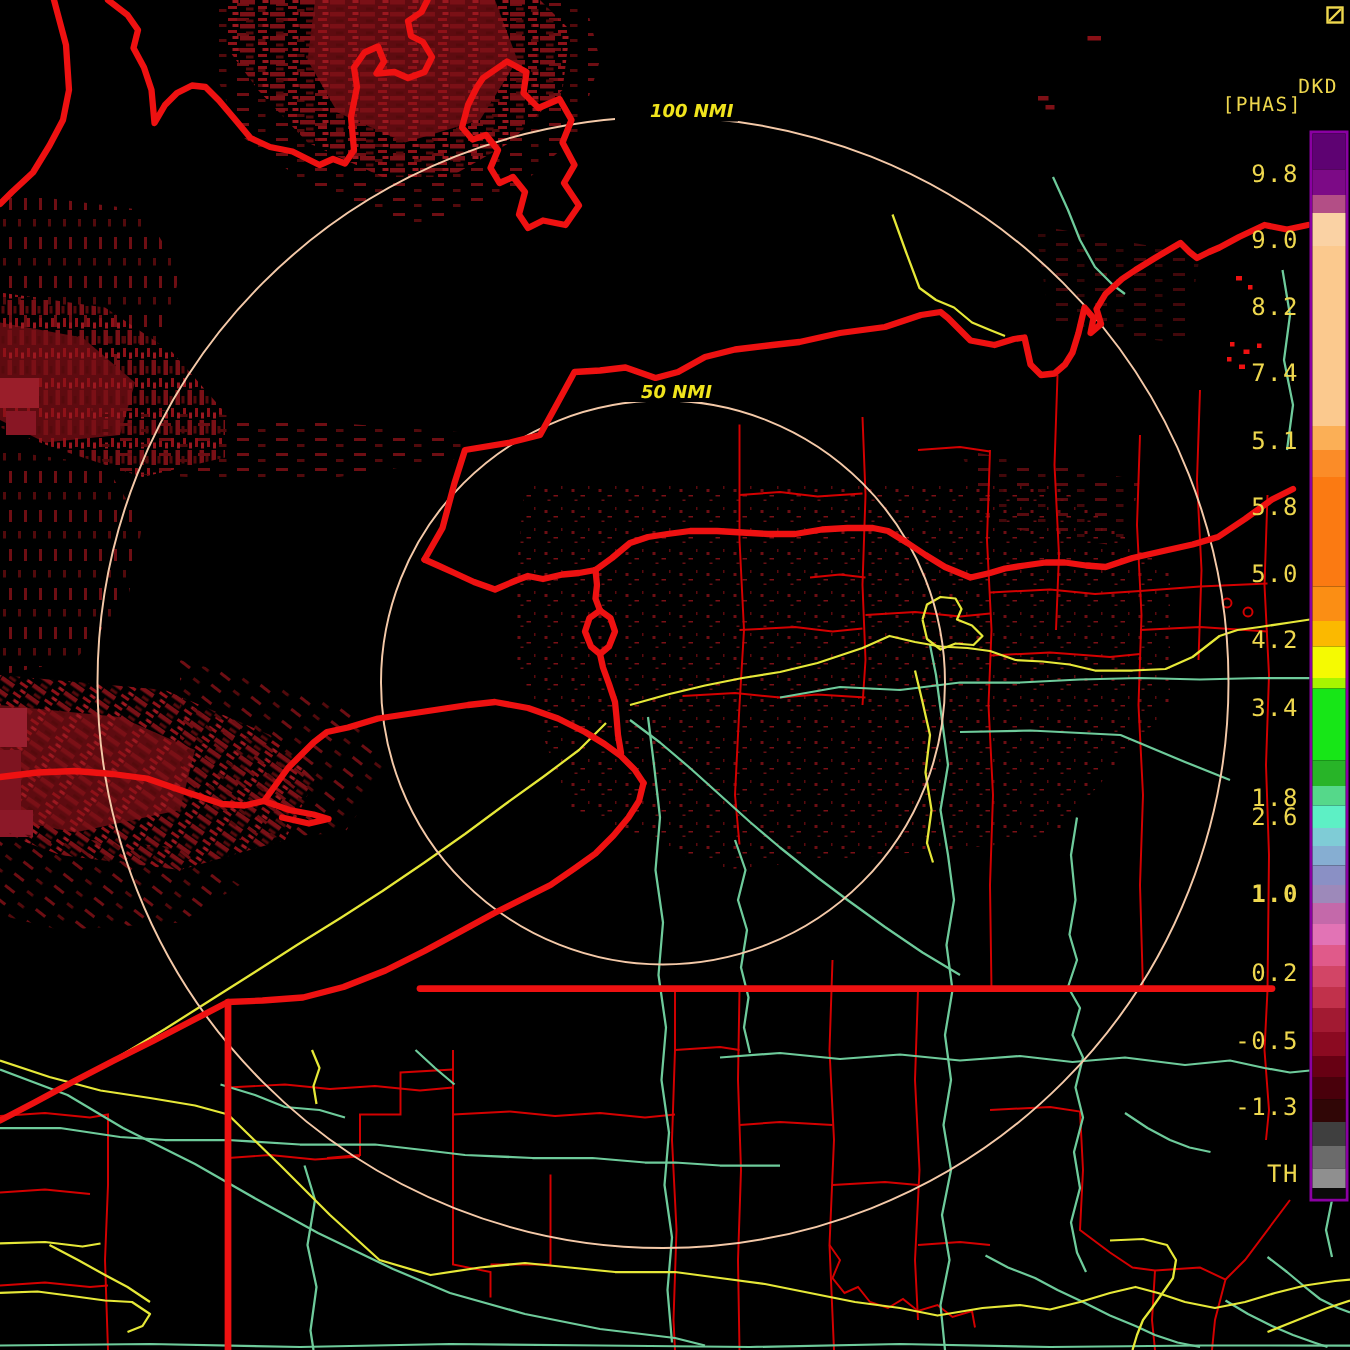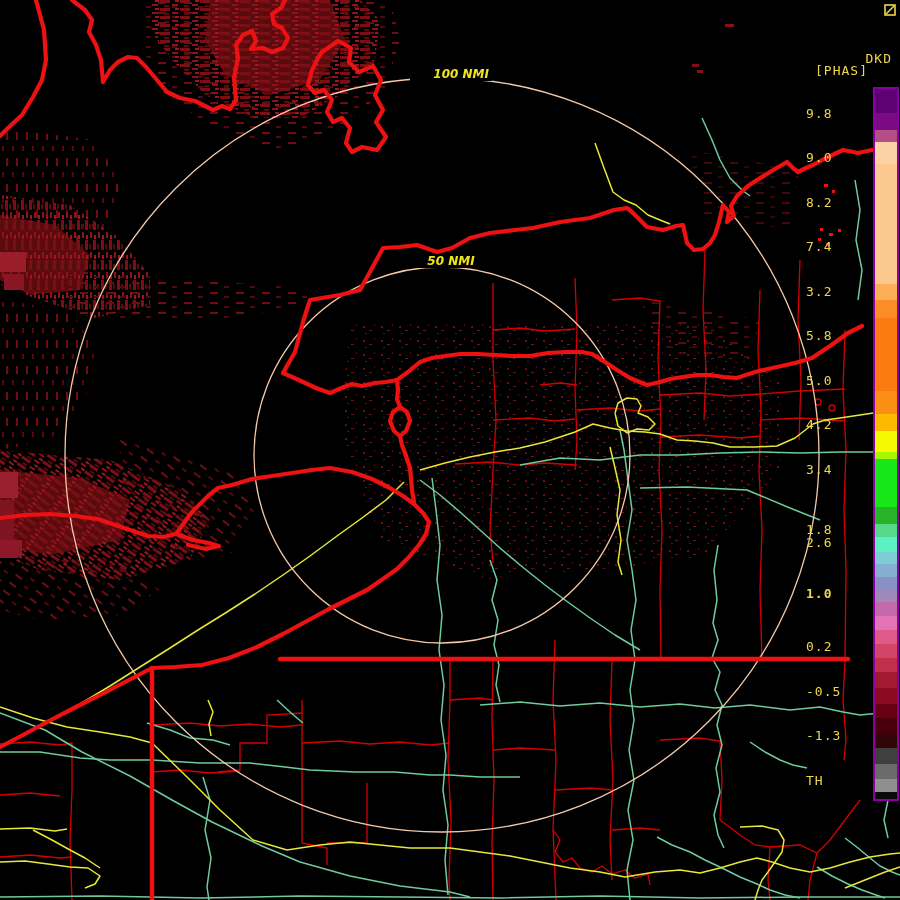--- a/index.html
+++ b/index.html
@@ -7,22 +7,22 @@
          font-family:"DejaVu Sans Mono",monospace;}
   #map{position:absolute;left:0;top:0;z-index:1;}
   .txt{position:absolute;z-index:6;white-space:pre;}
   #app-title{top:6px;right:20px;color:#eed74e;font-size:13px;letter-spacing:2.2px;}
   #cod-logo{position:absolute;top:4px;right:4px;z-index:6;}
   #units-label{top:51px;right:8px;color:#eed74e;font-size:13px;letter-spacing:1px;}
   #phase-label{top:63px;right:32px;color:#eed74e;font-size:13px;letter-spacing:1px;margin-left:39px;}
   #colorbar{position:absolute;left:873px;top:87px;width:26px;height:714px;z-index:5;
             border:2px solid #8a00a2;box-sizing:border-box;background:#000;}
   #colorbar .seg{width:100%;}
-  .cbtick{position:absolute;right:34px;width:60px;text-align:left;color:#eed74e;
-          font-size:13px;letter-spacing:1px;z-index:5;}
+  .cbtick{position:absolute;right:34px;width:60px;text-align:right;color:#eed74e;
+          font-size:16px;letter-spacing:1px;z-index:5;}
   .ringlab{position:absolute;z-index:4;color:#f0e41c;background:#000;text-align:center;
            font-family:"DejaVu Sans",sans-serif;font-style:italic;font-weight:bold;
            font-size:12px;padding:0 3px;}
   #ring-label-outer{left:410px;top:67px;width:76px;text-align:right;}
   #ring-label-inner{left:416px;top:254px;width:64px;}
   #footer-caption{left:160px;top:878px;color:#f6c49a;font-size:13px;letter-spacing:3.1px;z-index:6;}
 </style>
 </head>
 <body>
 
@@ -250,21 +250,21 @@
       <div class="seg" style="height: 16px; background: rgb(63, 63, 63);"></div>
       <div class="seg" style="height: 15px; background: rgb(107, 107, 107);"></div>
       <div class="seg" style="height: 13px; background: rgb(143, 143, 143);"></div>
       <div class="seg" style="height: 7px; background: rgb(10, 10, 10);"></div>
     </div>
 <div id="cbticks">
       <div class="cbtick" style="top: 106px;">9.8</div>
       <div class="cbtick" style="top: 150px;">9.0</div>
       <div class="cbtick" style="top: 195px;">8.2</div>
       <div class="cbtick" style="top: 239px;">7.4</div>
-      <div class="cbtick" style="top: 284px;">3.2</div>
+      <div class="cbtick" style="top: 284px;">5.1</div>
       <div class="cbtick" style="top: 328px;">5.8</div>
       <div class="cbtick" style="top: 373px;">5.0</div>
       <div class="cbtick" style="top: 417px;">4.2</div>
       <div class="cbtick" style="top: 462px;">3.4</div>
       <div class="cbtick" style="top: 535px;">2.6</div>
       <div class="cbtick" style="top: 522px;">1.8</div>
       <div class="cbtick" style="top: 586px; font-weight: bold;">1.0</div>
       <div class="cbtick" style="top: 639px;">0.2</div>
       <div class="cbtick" style="top: 684px;">-0.5</div>
       <div class="cbtick" style="top: 728px;">-1.3</div>

